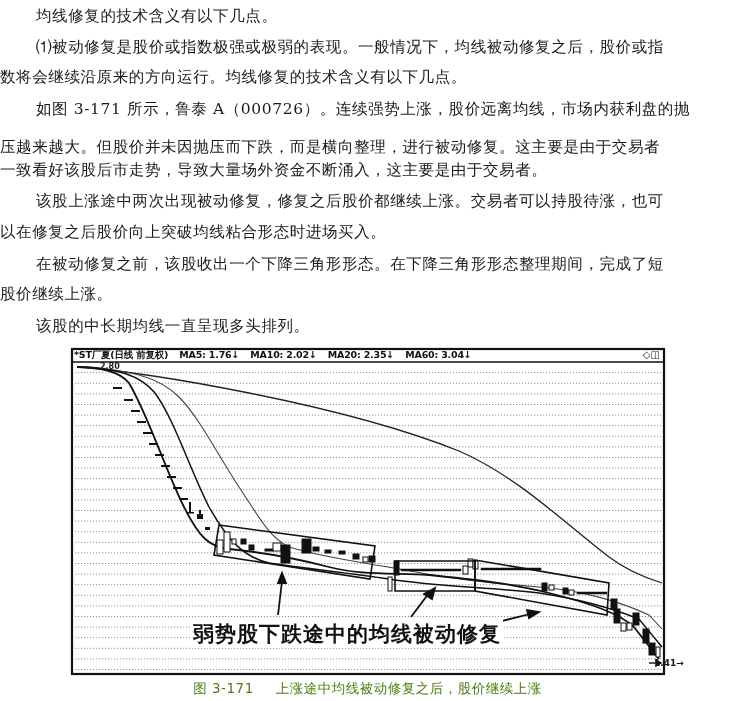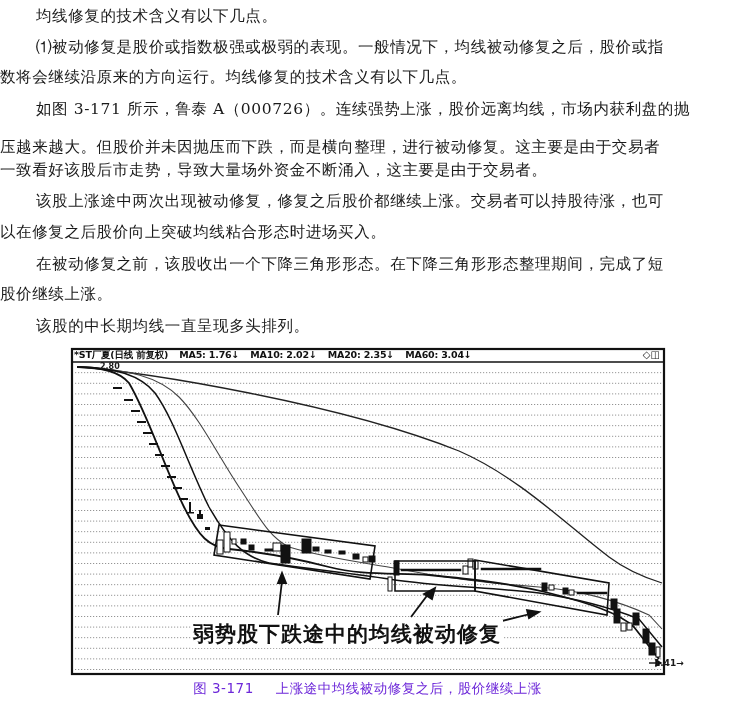--- a/index.html
+++ b/index.html
@@ -15,21 +15,21 @@
   .hdr span { margin-right: 8px; }
   .hdr-icons { position: absolute; right: 6px; top: 2px; font-size: 10px; font-family: "DejaVu Sans", sans-serif; }
   .annot { position: absolute; left: 122px; top: 273px; font-family: "DejaVu Sans", sans-serif;
            font-weight: bold; font-size: 21px; letter-spacing: 1px; color: #111; white-space: nowrap;
            background: #fff; padding: 0 2px; text-align: center; }
   .low-label { position: absolute; left: 558px; top: 311px; font-family: "DejaVu Sans", sans-serif;
                font-size: 9px; font-weight: bold; margin-left: 27px; }
   .high-label { position: absolute; left: 16px; top: 15px; font-family: "DejaVu Sans", sans-serif;
                font-size: 8px; font-weight: bold; margin-left: 15px; }
   .caption { position: absolute; left: 0; width: 735px; top: 680px; text-align: center;
-             font-family: "DejaVu Sans", sans-serif; font-size: 13.5px; color: #6d28d9; letter-spacing: 0.5px; }
+             font-family: "DejaVu Sans", sans-serif; font-size: 13.5px; color: #4d7c0f; letter-spacing: 0.5px; }
   .caption .num { margin-right: 22px; }
 </style>
 </head>
 <body>
 
 <div id="text-body">
   <div class="para indent" style="top:2px">均线修复的技术含义有以下几点。</div>
   <div class="para indent" style="top:33px">⑴被动修复是股价或指数极强或极弱的表现。一般情况下，均线被动修复之后，股价或指</div>
   <div class="para" style="top:63px">数将会继续沿原来的方向运行。均线修复的技术含义有以下几点。</div>
   <div class="para indent" style="top:95px">如图 3-171 所示，鲁泰 A（000726）。连续强势上涨，股价远离均线，市场内获利盘的抛</div>

